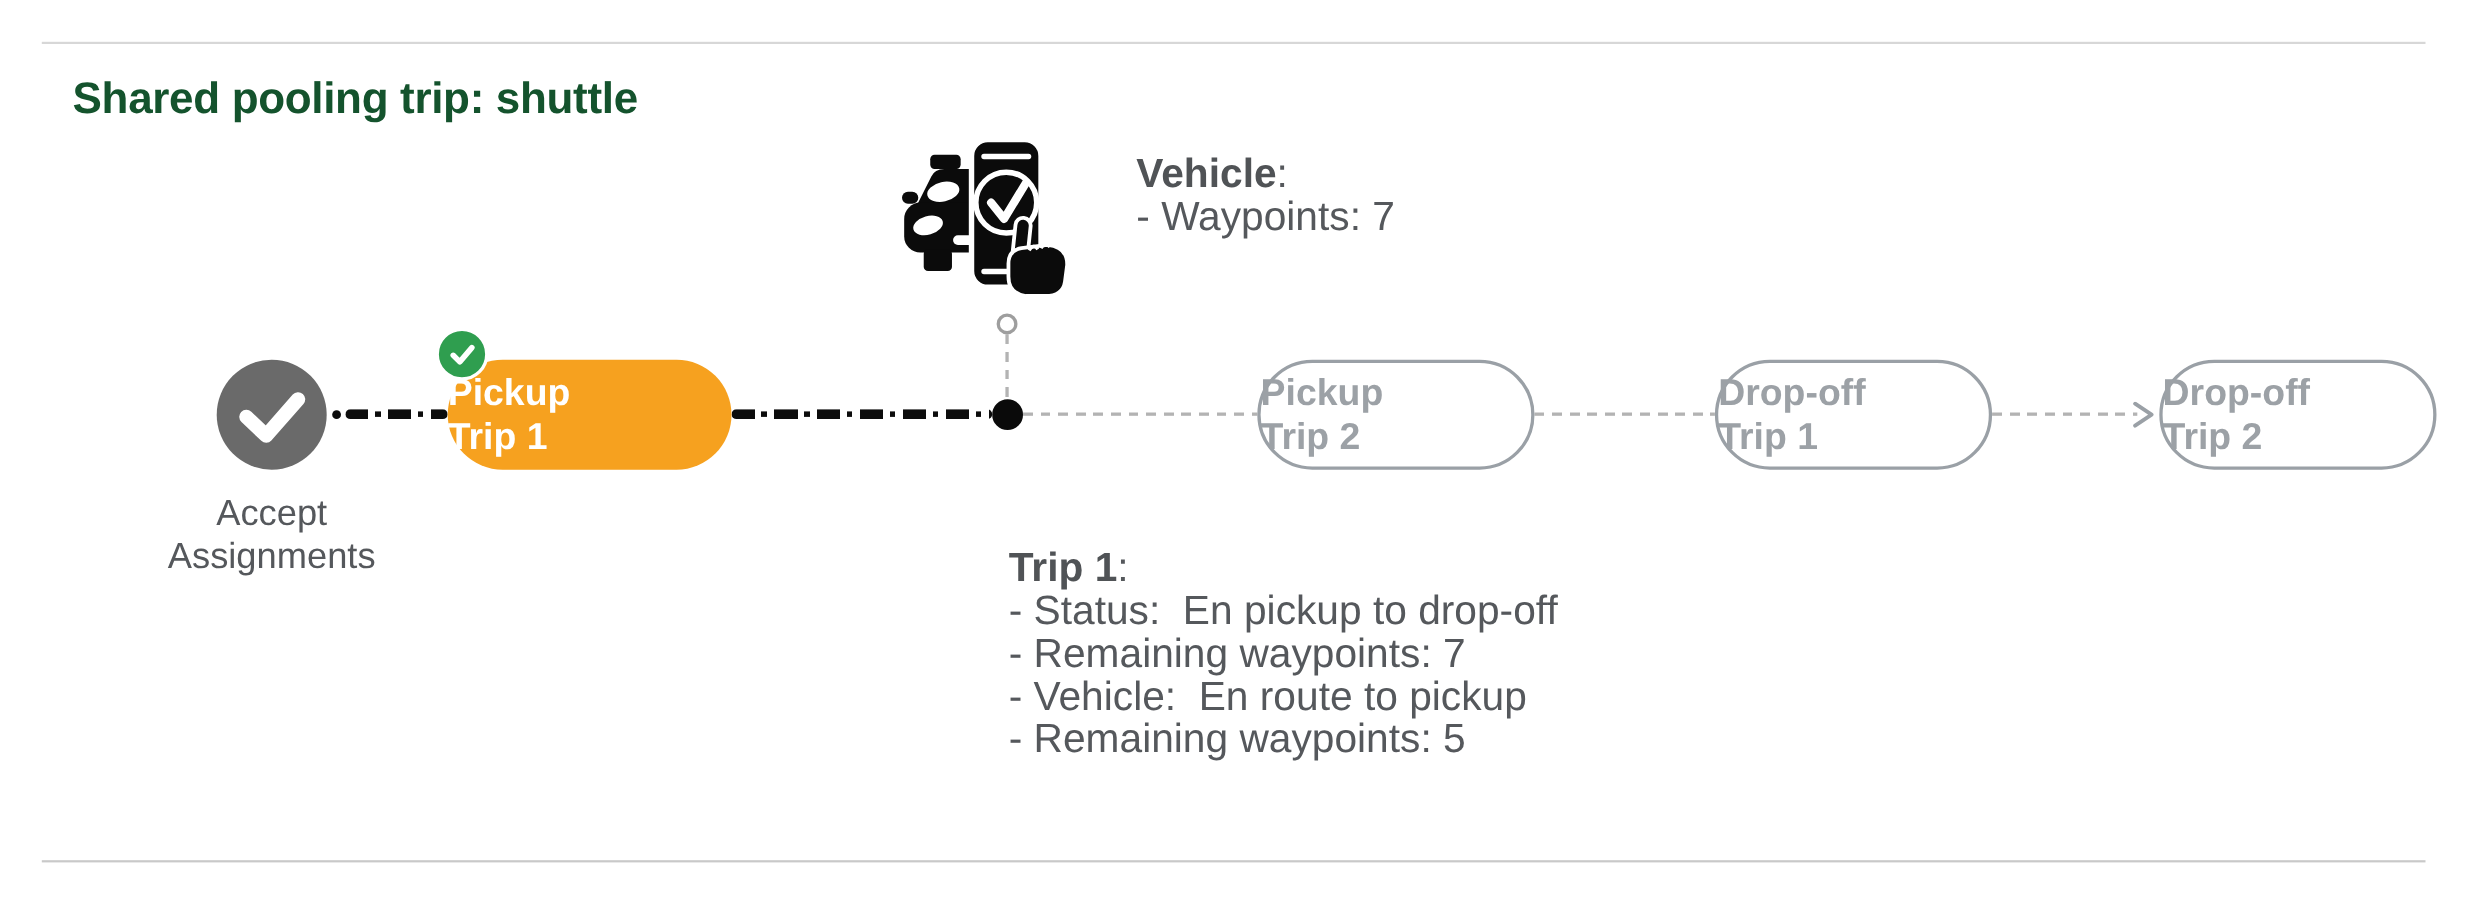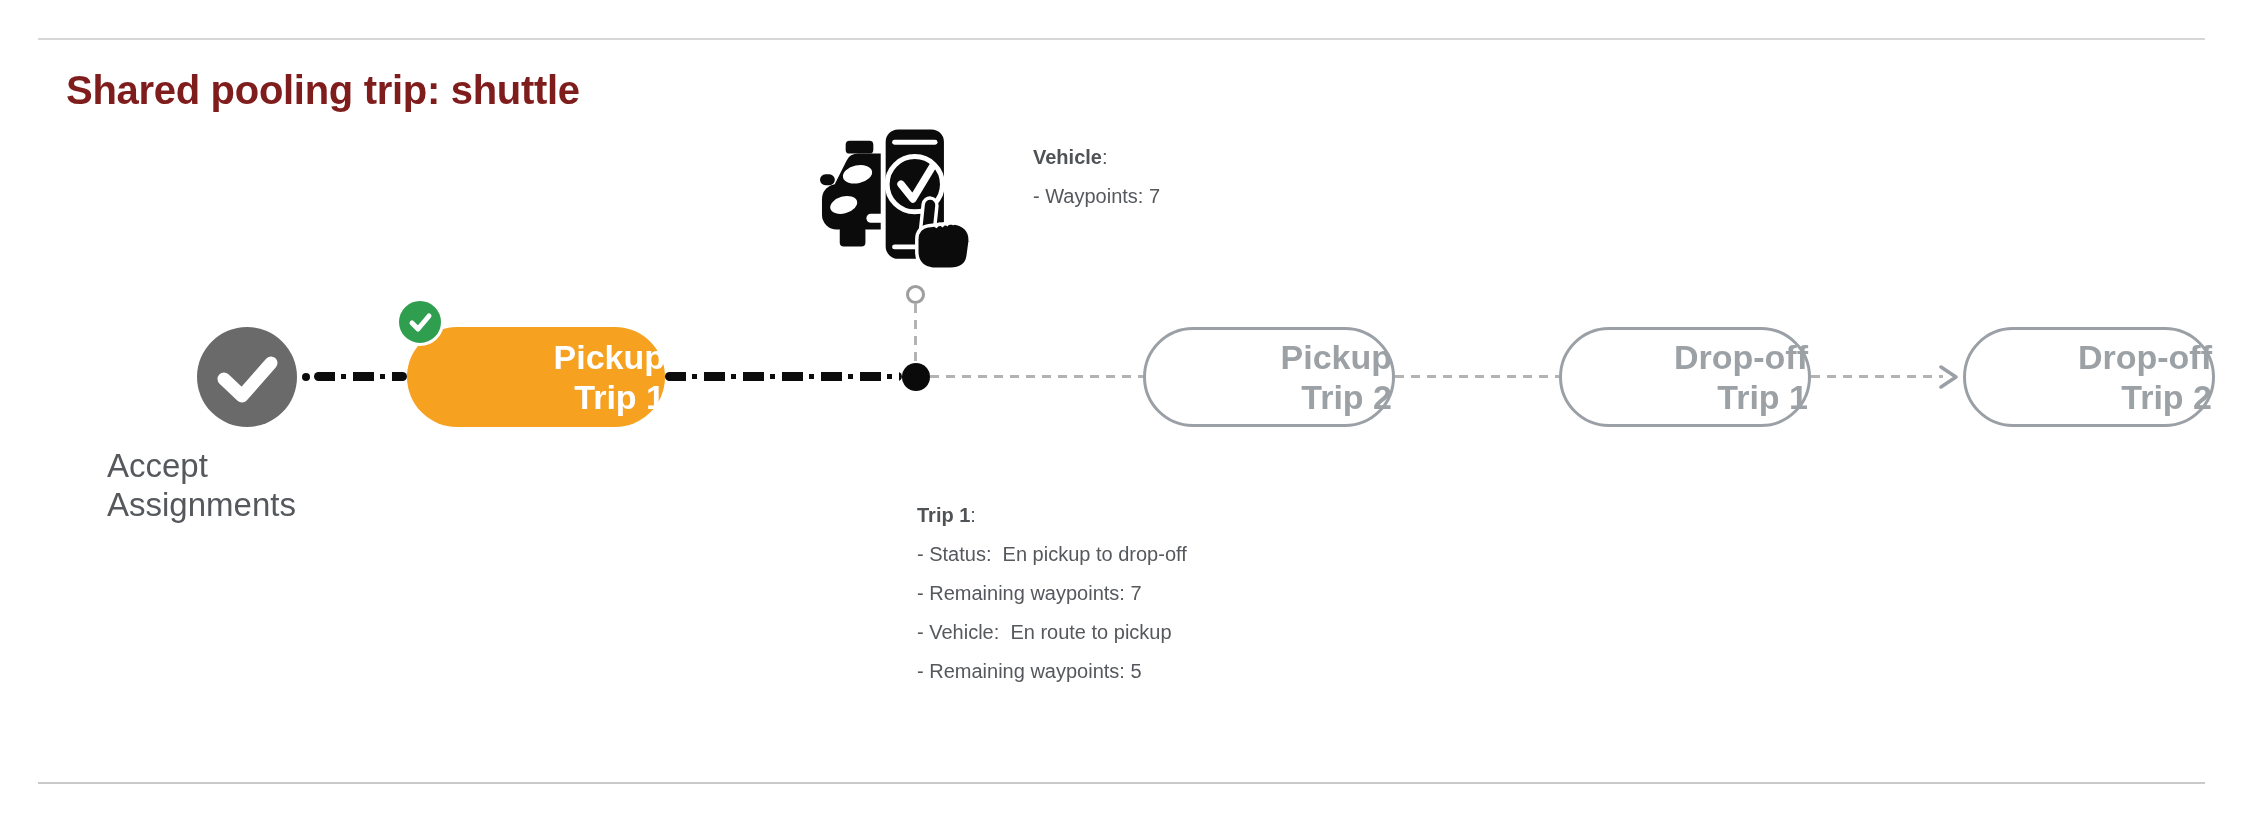--- a/index.html
+++ b/index.html
@@ -10,21 +10,21 @@
   }
 
   
   .divider{position:absolute;left:38px;width:2167px;height:2px;background:#d7d7d7;}
   .divider.top{top:38px;}
   .divider.bottom{top:782px;background:#c9c9c9;}
 
   
   .title{
     position:absolute;left:66px;top:68px;
-    font-size:40px;font-weight:700;color:#7f1d1d;letter-spacing:-0.3px;
+    font-size:40px;font-weight:700;color:#14532d;letter-spacing:-0.3px;
     white-space:pre;
   }
 
   
   .dash-black{
     position:absolute;top:372px;height:9px;
     background-image:
       repeating-linear-gradient(90deg,#0c0c0c 0 21px,transparent 21px 39px),
       repeating-linear-gradient(90deg,transparent 0 27px,#0c0c0c 27px 32px,transparent 32px 39px);
     background-size:100% 9px,100% 5px;
@@ -47,27 +47,27 @@
     border:3px solid #9e9e9e;border-radius:50%;background:#ffffff;
   }
 
   
   .accept-circle{
     position:absolute;left:197px;top:327px;width:100px;height:100px;
     border-radius:50%;background:#6a6a6a;
   }
   .accept-label{
     position:absolute;left:107px;top:446px;width:280px;
-    text-align:left;font-size:33px;color:#55585c;line-height:39px;
+    text-align:center;font-size:33px;color:#55585c;line-height:39px;
   }
 
   
   .pill{
     position:absolute;top:327px;height:100px;border-radius:52px;
-    display:flex;flex-direction:column;align-items:flex-end;justify-content:center;
+    display:flex;flex-direction:column;align-items:flex-start;justify-content:center;
     font-size:34px;font-weight:700;line-height:40px;box-sizing:border-box;
     text-align:center;white-space:pre;
   }
   .pill.active{left:407px;width:258px;background:#f6a11f;color:#ffffff;}
   .pill.future{background:#ffffff;border:3px solid #9aa0a6;color:#9ca1a6;}
   .pill.p2{left:1143px;width:252px;}
   .pill.p3{left:1559px;width:252px;}
   .pill.p4{left:1963px;width:252px;}
 
   .badge{
@@ -75,21 +75,21 @@
     background:#2f9e4f;border:3px solid #ffffff;border-radius:50%;
     display:flex;align-items:center;justify-content:center;
   }
 
   .arrowhead{position:absolute;left:1936px;top:365px;}
 
   
   .vehicle-icon{position:absolute;left:820px;top:123px;width:158px;height:152px;}
 
   
-  .note{position:absolute;color:#55585c;font-size:20px;line-height:39px;}
+  .note{position:absolute;color:#55585c;font-size:37px;line-height:39px;}
   .note .line{white-space:pre;}
   .note .hd{font-weight:700;color:#505356;}
   .note-vehicle{left:1033px;top:138px;}
   .note-trips{left:886px;top:496px;margin-left:31px;}
 </style>
 </head>
 <body>
 
 <div class="divider top"></div>
 <div class="divider bottom"></div>

